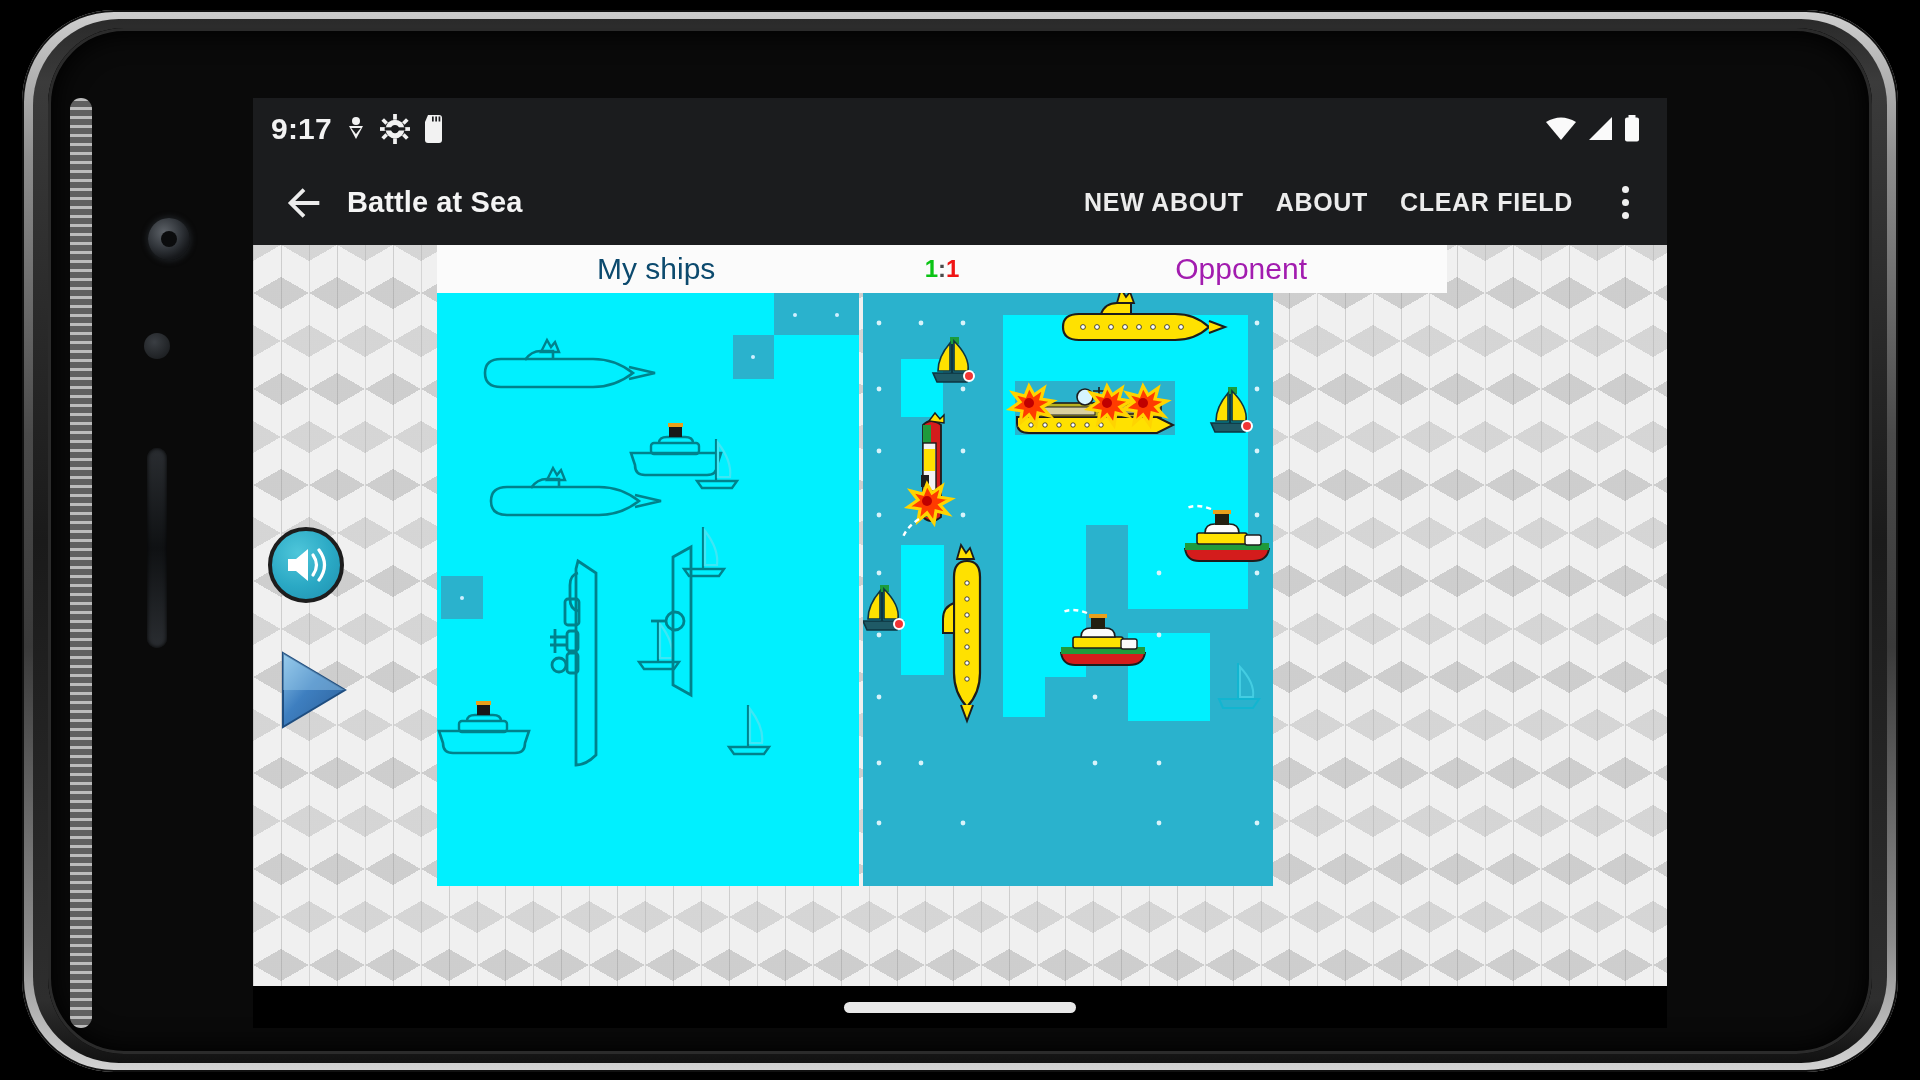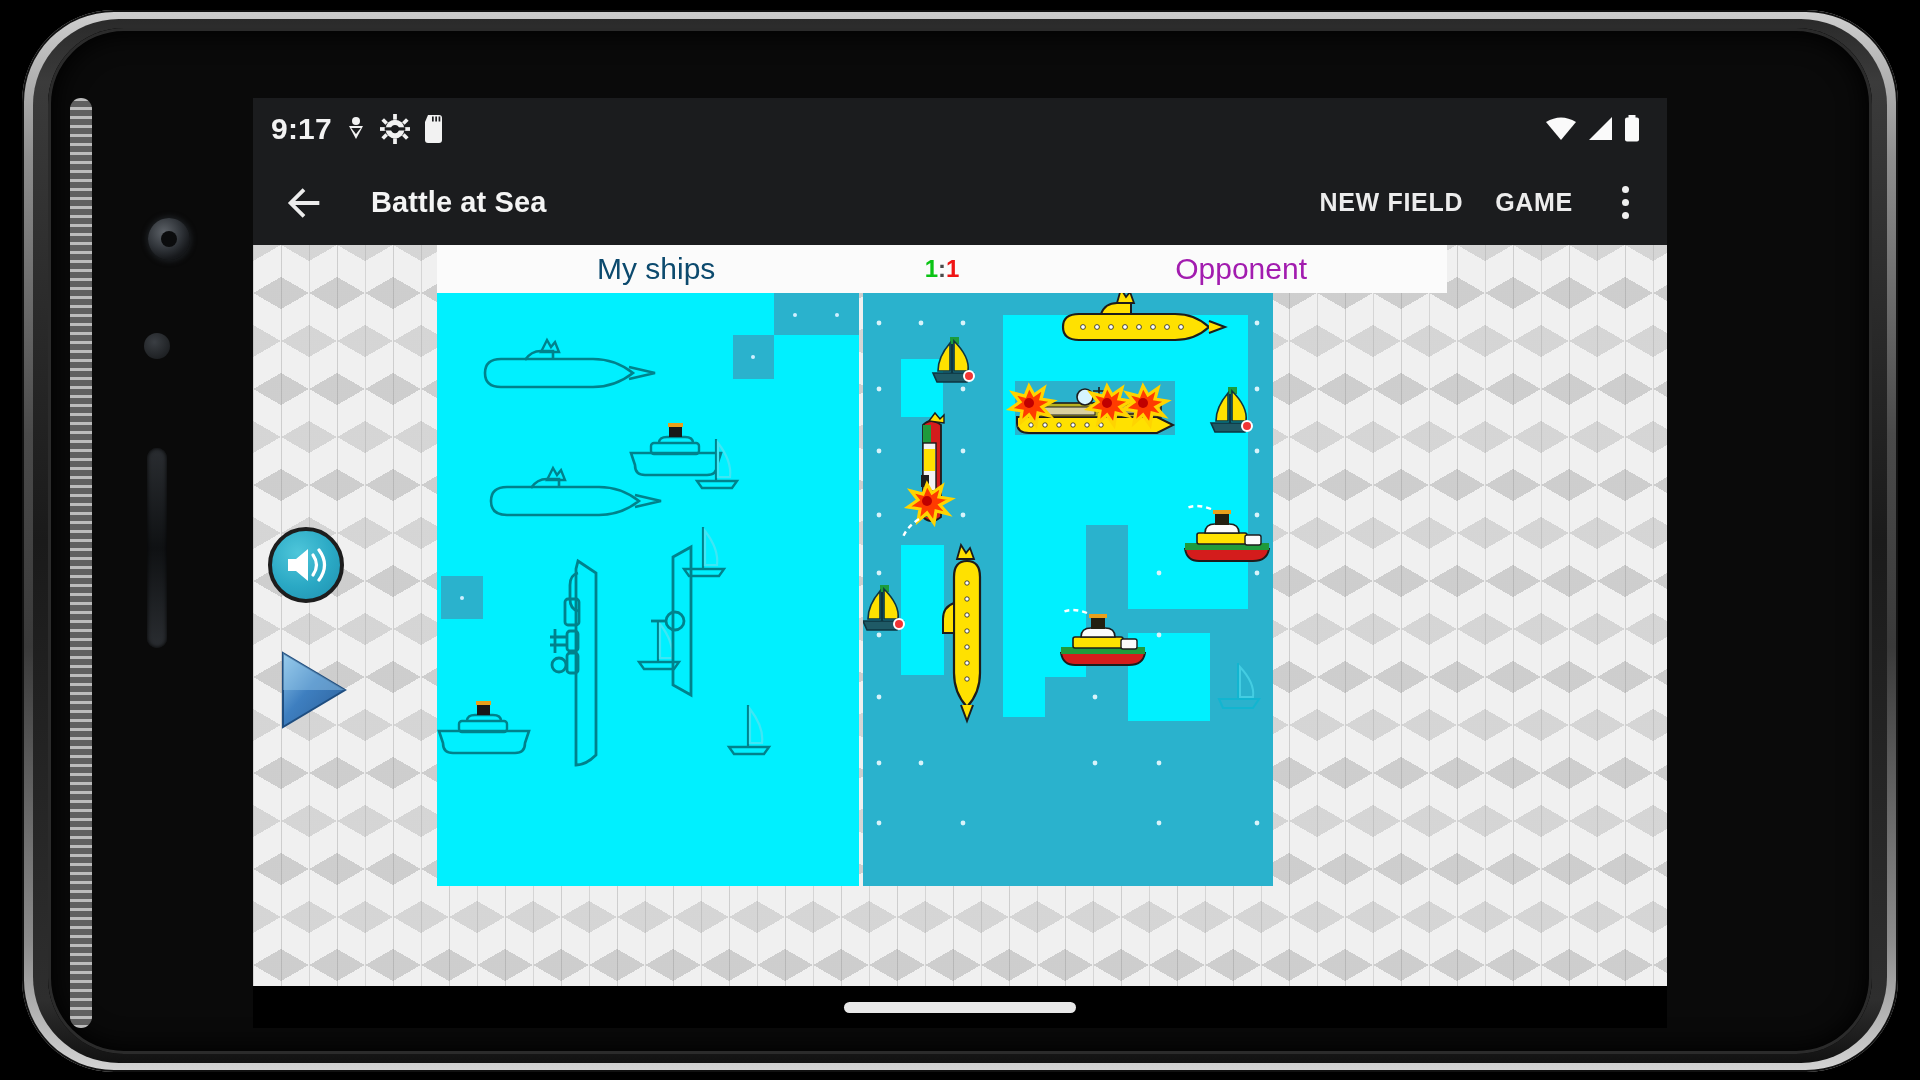--- a/index.html
+++ b/index.html
@@ -84,21 +84,21 @@
   
   #app-bar {
     position: absolute; left:0; top: 62px; width: 100%; height: 85px;
     background: #1b1c1e;
     display: flex; align-items: center;
     padding: 0 16px 0 28px;
   }
   #back-arrow { width: 46px; height: 46px; flex: none; cursor:pointer; }
   #app-title {
     color: #f4f4f4; font-size: 29px; font-weight: 700;
-    margin-left: 44px; letter-spacing: .1px; white-space: nowrap;
+    margin-left: 20px; letter-spacing: .1px; white-space: nowrap;
   }
   #bar-actions { margin-left:auto; display:flex; align-items:center; gap: 0px; }
   .bar-btn {
     color: #ececec; font-size: 25px; font-weight: 700; letter-spacing: .7px;
     background: none; border: none; padding: 10px 16px; cursor: pointer;
     font-family: inherit; white-space: nowrap;
   }
   #overflow-btn {
     width: 52px; height: 56px; display:flex; flex-direction:column;
     align-items:center; justify-content:center; gap:6px; cursor:pointer; margin-left: 10px;
@@ -237,22 +237,23 @@
           </svg>
         </div>
       </div>
 
       <div id="app-bar">
         <svg id="back-arrow" viewBox="0 0 24 24">
           <path d="M20 11 H7.4 l5.3 -5.3 l-1.4 -1.4 L3.6 12 l7.7 7.7 l1.4 -1.4 L7.4 13 H20 Z" fill="#ececec"></path>
         </svg>
         <div id="app-title">Battle at Sea</div>
         <div id="bar-actions">
-          <button class="bar-btn">NEW FIELD</button>
-          <button class="bar-btn">GAME</button>
+          <button class="bar-btn">NEW ABOUT</button>
+          <button class="bar-btn">ABOUT</button>
+          <button class="bar-btn">CLEAR FIELD</button>
           <div id="overflow-btn">
             <span class="dot"></span>
             <span class="dot"></span>
             <span class="dot"></span>
           </div>
         </div>
       </div>
 
       <div id="game-area">
         <div id="hex-overlay"></div>

